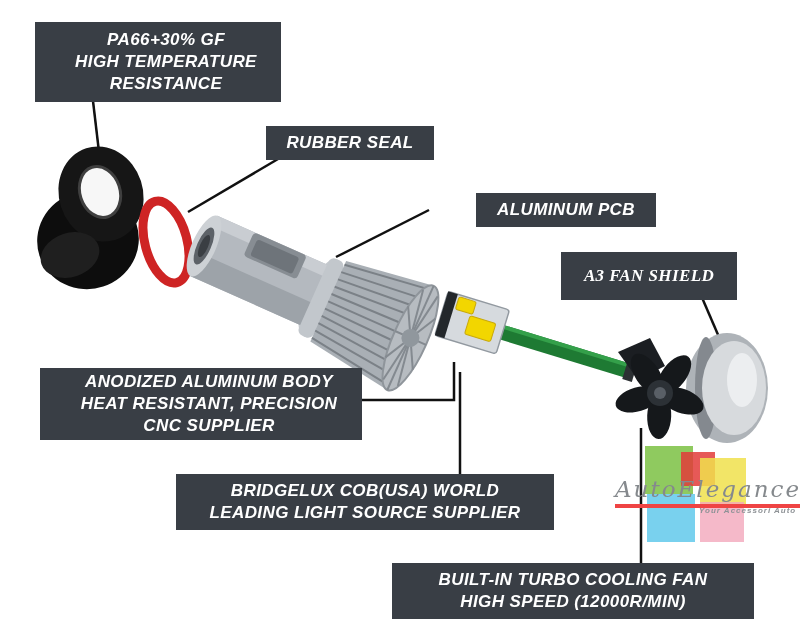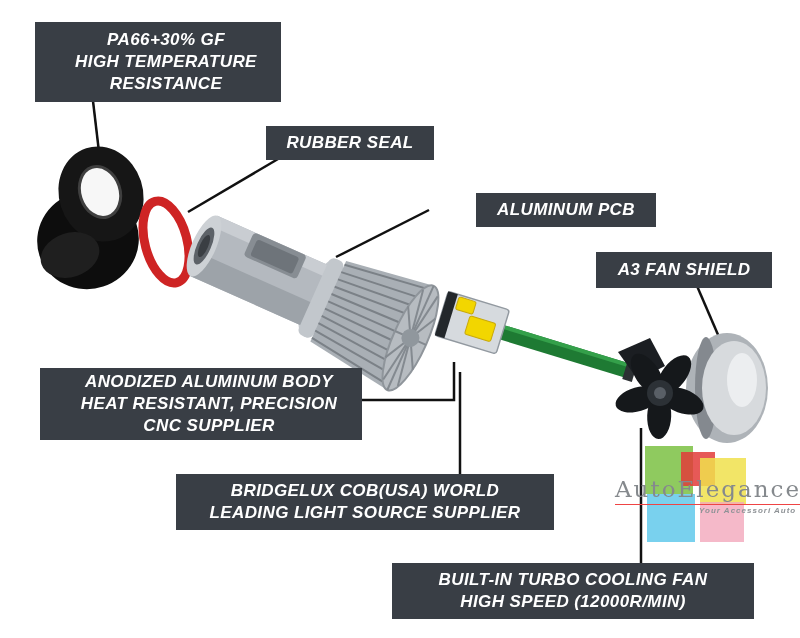--- a/index.html
+++ b/index.html
@@ -14,37 +14,37 @@
     font-weight:bold; font-style:italic;
     font-size:17px; line-height:22px; letter-spacing:.4px;
     display:flex; flex-direction:column; justify-content:center;
   }
   .label.left   { align-items:center; padding-left:16px; padding-right:0; }
   .label.center { align-items:center; text-align:center; padding:0 8px; }
 
   .label-pa66      { left:35px;  top:22px;  width:246px; height:80px; }
   .label-rubber    { left:266px; top:126px; width:168px; height:34px; }
   .label-alupcb    { left:428px; top:193px; width:180px; height:34px;margin-left:48px; }
-  .label-shield    { left:596px; top:252px; width:176px; height:36px; }
+  .label-shield    { left:561px; top:252px; width:176px; height:48px;font-family:Liberation Serif, serif; }
   .label-anodized  { left:40px;  top:368px; width:322px; height:72px; }
   .label-bridgelux { left:176px; top:474px; width:378px; height:56px; }
   .label-fan       { left:392px; top:563px; width:362px; height:56px; }
 
   .watermark { position:absolute; left:615px; top:444px; width:185px; height:106px; z-index:2; }
   .wm-square { position:absolute; }
   .wm-green  { left:30px; top:2px;  width:48px; height:48px; background:#7bc143; opacity:.85; }
   .wm-red    { left:66px; top:8px;  width:34px; height:34px; background:#e23c39; opacity:.85; }
   .wm-yellow { left:85px; top:14px; width:46px; height:46px; background:#f0e04c; opacity:.85; }
   .wm-blue   { left:32px; top:50px; width:48px; height:48px; background:#58c5ea; opacity:.8; }
   .wm-pink   { left:85px; top:58px; width:44px; height:40px; background:#f2a8bc; opacity:.8; }
   .wm-brand  {
     position:absolute; left:0; top:32px; z-index:2; white-space:nowrap;
-    font-family:"DejaVu Serif", serif; 
+    font-family:"DejaVu Serif", serif; font-style:italic;
     font-size:23px; letter-spacing:2px; color:#85898d;
-    border-bottom:1px solid #ef4444; padding-bottom:2px;
+    border-bottom:4px solid #ef4444; padding-bottom:2px;
   }
   .wm-tagline {
     position:absolute; left:84px; top:62px; z-index:2; white-space:nowrap;
     font-size:8px; font-style:italic; letter-spacing:1px; color:#8e9296;font-weight:bold;
   }
 </style>
 </head>
 <body>
 
 <div class="canvas">

